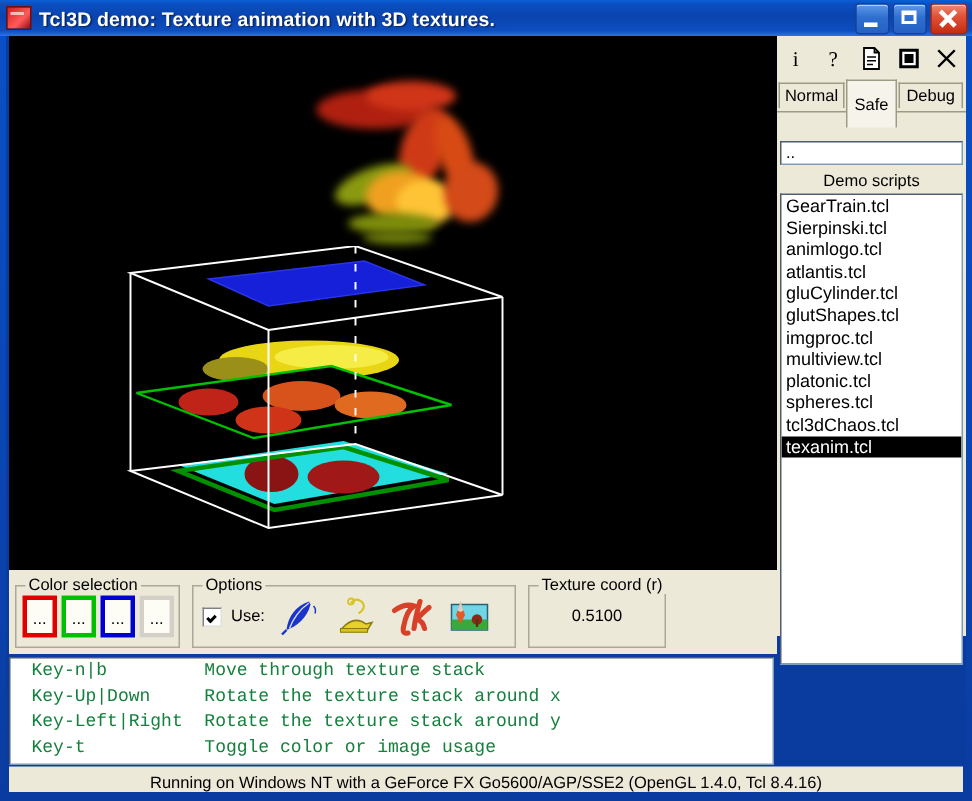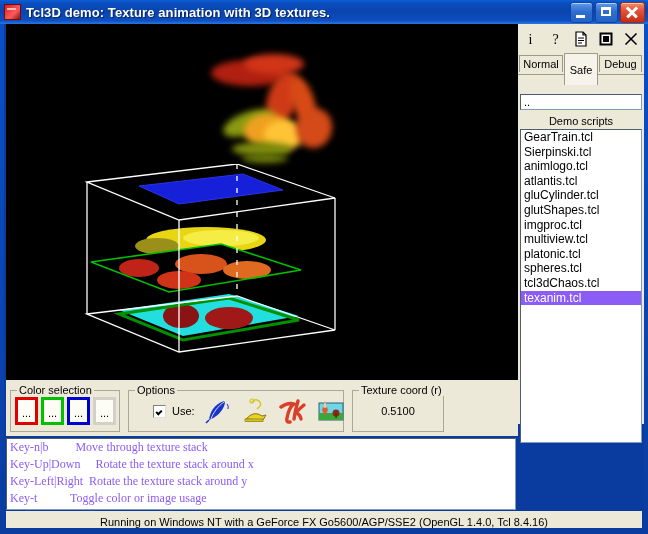--- a/index.html
+++ b/index.html
@@ -62,50 +62,50 @@
   .panelbar{position:absolute;left:2px;width:122px;height:16px;background:#ece9d8;
             text-align:center;font-size:11px;color:#000;line-height:16px;}
   .lbox{position:absolute;background:#fff;border:1px solid #7f9db9;
         border-top-color:#4e5d6e;border-left-color:#4e5d6e;box-sizing:border-box;
         overflow:hidden;}
   #dirbox{left:2px;top:70px;width:122px;height:16px;}
   #dirbox .row{font-size:11px;padding:0 3px;line-height:14px;color:#000;}
   #scriptbox{left:2px;top:105px;width:122px;height:314px;}
   #scriptbox .row{font-size:12px;padding:0 3px;line-height:14.6px;color:#000;
                   white-space:nowrap;cursor:pointer;}
-  #scriptbox .row.sel{background:#8b5cf6;color:#fff;}
+  #scriptbox .row.sel{background:#000000;color:#fff;}
 
   
   #controls{position:absolute;left:2px;top:356px;width:512px;height:56px;background:#ece9d8;}
   .grp{position:absolute;border:1px solid #aca899;box-sizing:border-box;background:transparent;}
   .grp>.gt{position:absolute;top:-7px;left:6px;background:#ece9d8;padding:0 2px;
            font-size:11px;color:#000;white-space:nowrap;}
   #gColor{left:4px;top:10px;width:110px;height:42px;}
   #colorrow{position:absolute;left:4px;top:6px;display:flex;gap:3px;}
   .cbtn{width:23px;height:28px;box-sizing:border-box;background:#fdfdf6;
         display:flex;align-items:flex-end;justify-content:center;
         font-size:11px;color:#000;cursor:pointer;padding-bottom:3px;}
   #gOpt{left:122px;top:10px;width:216px;height:42px;}
-  #optrow{position:absolute;left:24px;top:5px;display:flex;align-items:center;gap:6px;}
+  #optrow{position:absolute;left:6px;top:5px;display:flex;align-items:center;gap:6px;}
   #chk{width:11px;height:11px;background:#fff;border:1px solid #808080;
        border-right-color:#dfdfdf;border-bottom-color:#dfdfdf;position:relative;cursor:pointer;}
   #chk:after{content:"";position:absolute;left:2px;top:4px;width:4px;height:2px;
              border-left:2px solid #000;border-bottom:2px solid #000;
              transform:rotate(-45deg);}
   #uselbl{font-size:11px;color:#000;}
   .iconbtn{width:32px;height:30px;display:flex;align-items:center;justify-content:center;cursor:pointer;}
   #gTex{left:346px;top:10px;width:92px;height:42px;}
   #texval{position:absolute;left:0;top:14px;width:90px;text-align:center;font-size:11px;color:#000;}
 
   
   #keyhelp{position:absolute;left:2px;top:414px;width:510px;height:72px;background:#fff;
            border:1px solid #7f9db9;border-top-color:#4e5d6e;border-left-color:#4e5d6e;
            box-sizing:border-box;overflow:hidden;}
-  #keyhelp .kline{font-family:Liberation Serif, serif;font-size:12px;color:#8b5cf6;
-                  line-height:17px;white-space:pre;padding-left:3px;}
+  #keyhelp .kline{font-family:Liberation Mono, monospace;font-size:12px;color:#15803d;
+                  line-height:17px;white-space:pre;padding-left:14px;}
 
   
   #status{position:absolute;left:2px;top:487px;width:636px;height:17px;
           background:#ece9d8;display:flex;align-items:flex-end;justify-content:center;}
   #statustext{font-size:11px;color:#000;}
 </style>
 </head>
 <body>
 
 <div id="window">

